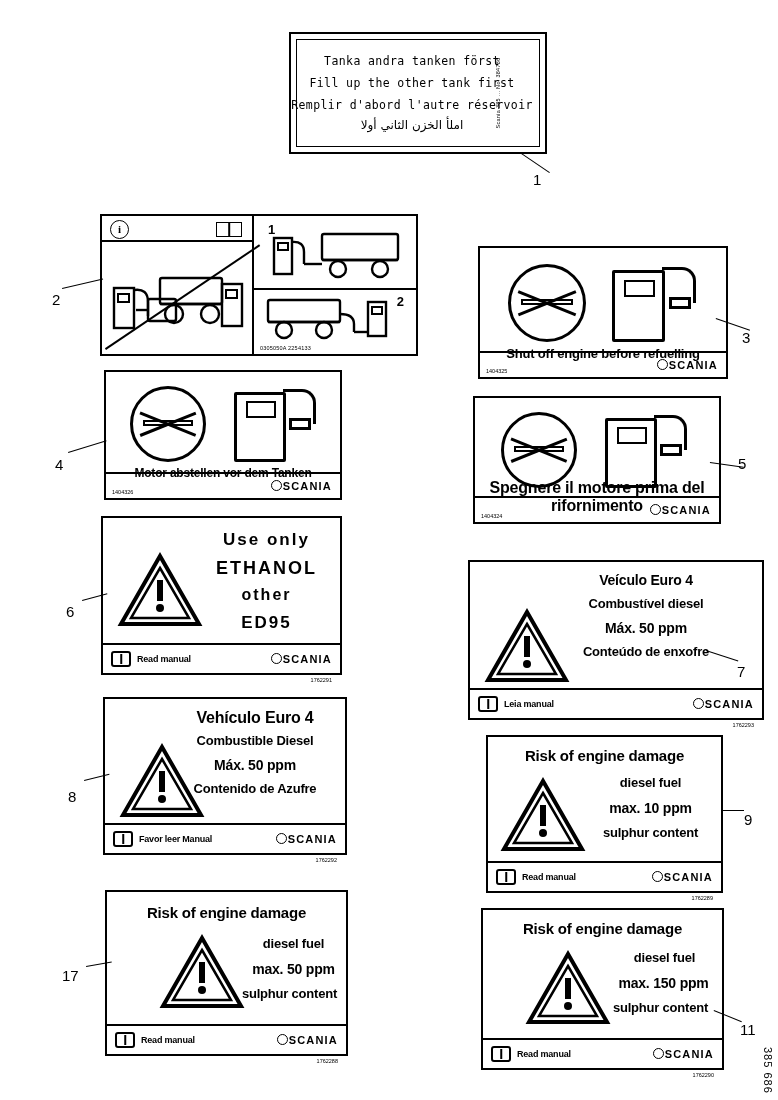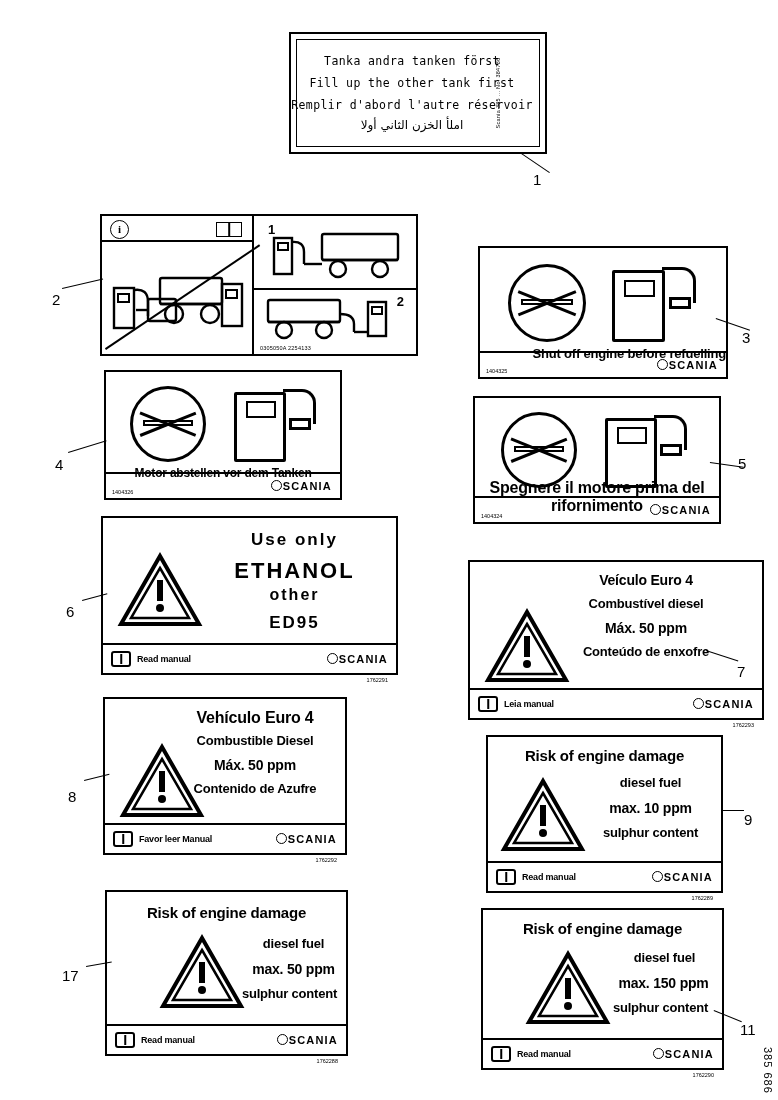--- a/index.html
+++ b/index.html
@@ -275,21 +275,21 @@
   <div class="label pic-label" style="left:478px; top:246px; width:250px; height:133px;">
     <div class="nosmoke" style="left:28px; top:16px; width:78px; height:78px;">
         <div class="cig"></div>
       </div>
     <div class="pumpicon" style="left:132px; top:16px; width:86px; height:78px;">
       <div class="bodyb"></div>
         <div class="win"></div>
         <div class="hose"></div>
         <div class="nozzle"></div>
     </div>
-    <div class="bold-cap" style="top:98px; font-size:13px;text-align:right;">Shut off engine before refuelling</div>
+    <div class="bold-cap" style="top:98px; font-size:13px;">Shut off engine before refuelling</div>
     <div class="footbar">
       <div class="scania"><span class="griff"></span><span>SCANIA</span></div>
     </div>
     <div class="footcode">1404325</div>
   </div>
   <div class="leader" style="left:716px; top:318px; width:36px; transform:rotate(19deg);"></div>
   <div class="callout" style="left:742px; top:330px;">3</div>
 
   <div class="label pic-label" style="left:104px; top:370px; width:238px; height:130px;">
     <div class="nosmoke" style="left:24px; top:14px; width:76px; height:76px;">
@@ -322,31 +322,31 @@
     </div>
     <div class="bold-cap" style="top:81px; font-size:16px;">Spegnere il motore prima del rifornimento</div>
     <div class="footbar">
       <div class="scania"><span class="griff"></span><span>SCANIA</span></div>
     </div>
     <div class="footcode">1404324</div>
   </div>
   <div class="leader" style="left:710px; top:462px; width:34px; transform:rotate(8deg);"></div>
   <div class="callout" style="left:738px; top:456px;">5</div>
 
-  <div class="label" style="left:101px; top:516px; width:297px; height:159px;">
+  <div class="label" style="left:101px; top:516px; width:241px; height:159px;">
     <div class="tri" style="left:14px; top:34px;">
       <svg width="86" height="76" viewBox="0 0 86 76">
         <polygon points="43,4 82,72 4,72" fill="none" stroke="#000" stroke-width="4"></polygon>
         <polygon points="43,16 72,66 14,66" fill="none" stroke="#000" stroke-width="2.5"></polygon>
         <rect x="40" y="28" width="6" height="21" fill="#000"></rect>
         <circle cx="43" cy="56" r="4" fill="#000"></circle>
       </svg>
     </div>
     <div class="txtline" style="left:96px; right:6px; top:12px; font-size:17px; letter-spacing:2px;">Use only</div>
-    <div class="txtline" style="left:96px; right:6px; top:40px; font-size:22px; letter-spacing:2px;">ETHANOL</div>
+    <div class="txtline" style="left:96px; right:6px; top:40px; font-size:18px; letter-spacing:2px;">ETHANOL</div>
     <div class="txtline" style="left:96px; right:6px; top:68px; font-size:16px; letter-spacing:2px;">other</div>
     <div class="txtline" style="left:96px; right:6px; top:95px; font-size:17px; letter-spacing:2px;">ED95</div>
     <div class="footbar" style="height:30px;">
       <div class="manual-icon"></div>
       <div class="manual-text">Read manual</div>
       <div class="scania"><span class="griff"></span><span>SCANIA</span></div>
     </div>
     <div class="footcode" style="left:auto;right:8px;bottom:-10px;">1762291</div>
   </div>
   <div class="leader" style="left:82px; top:600px; width:26px; transform:rotate(-15deg);"></div>

